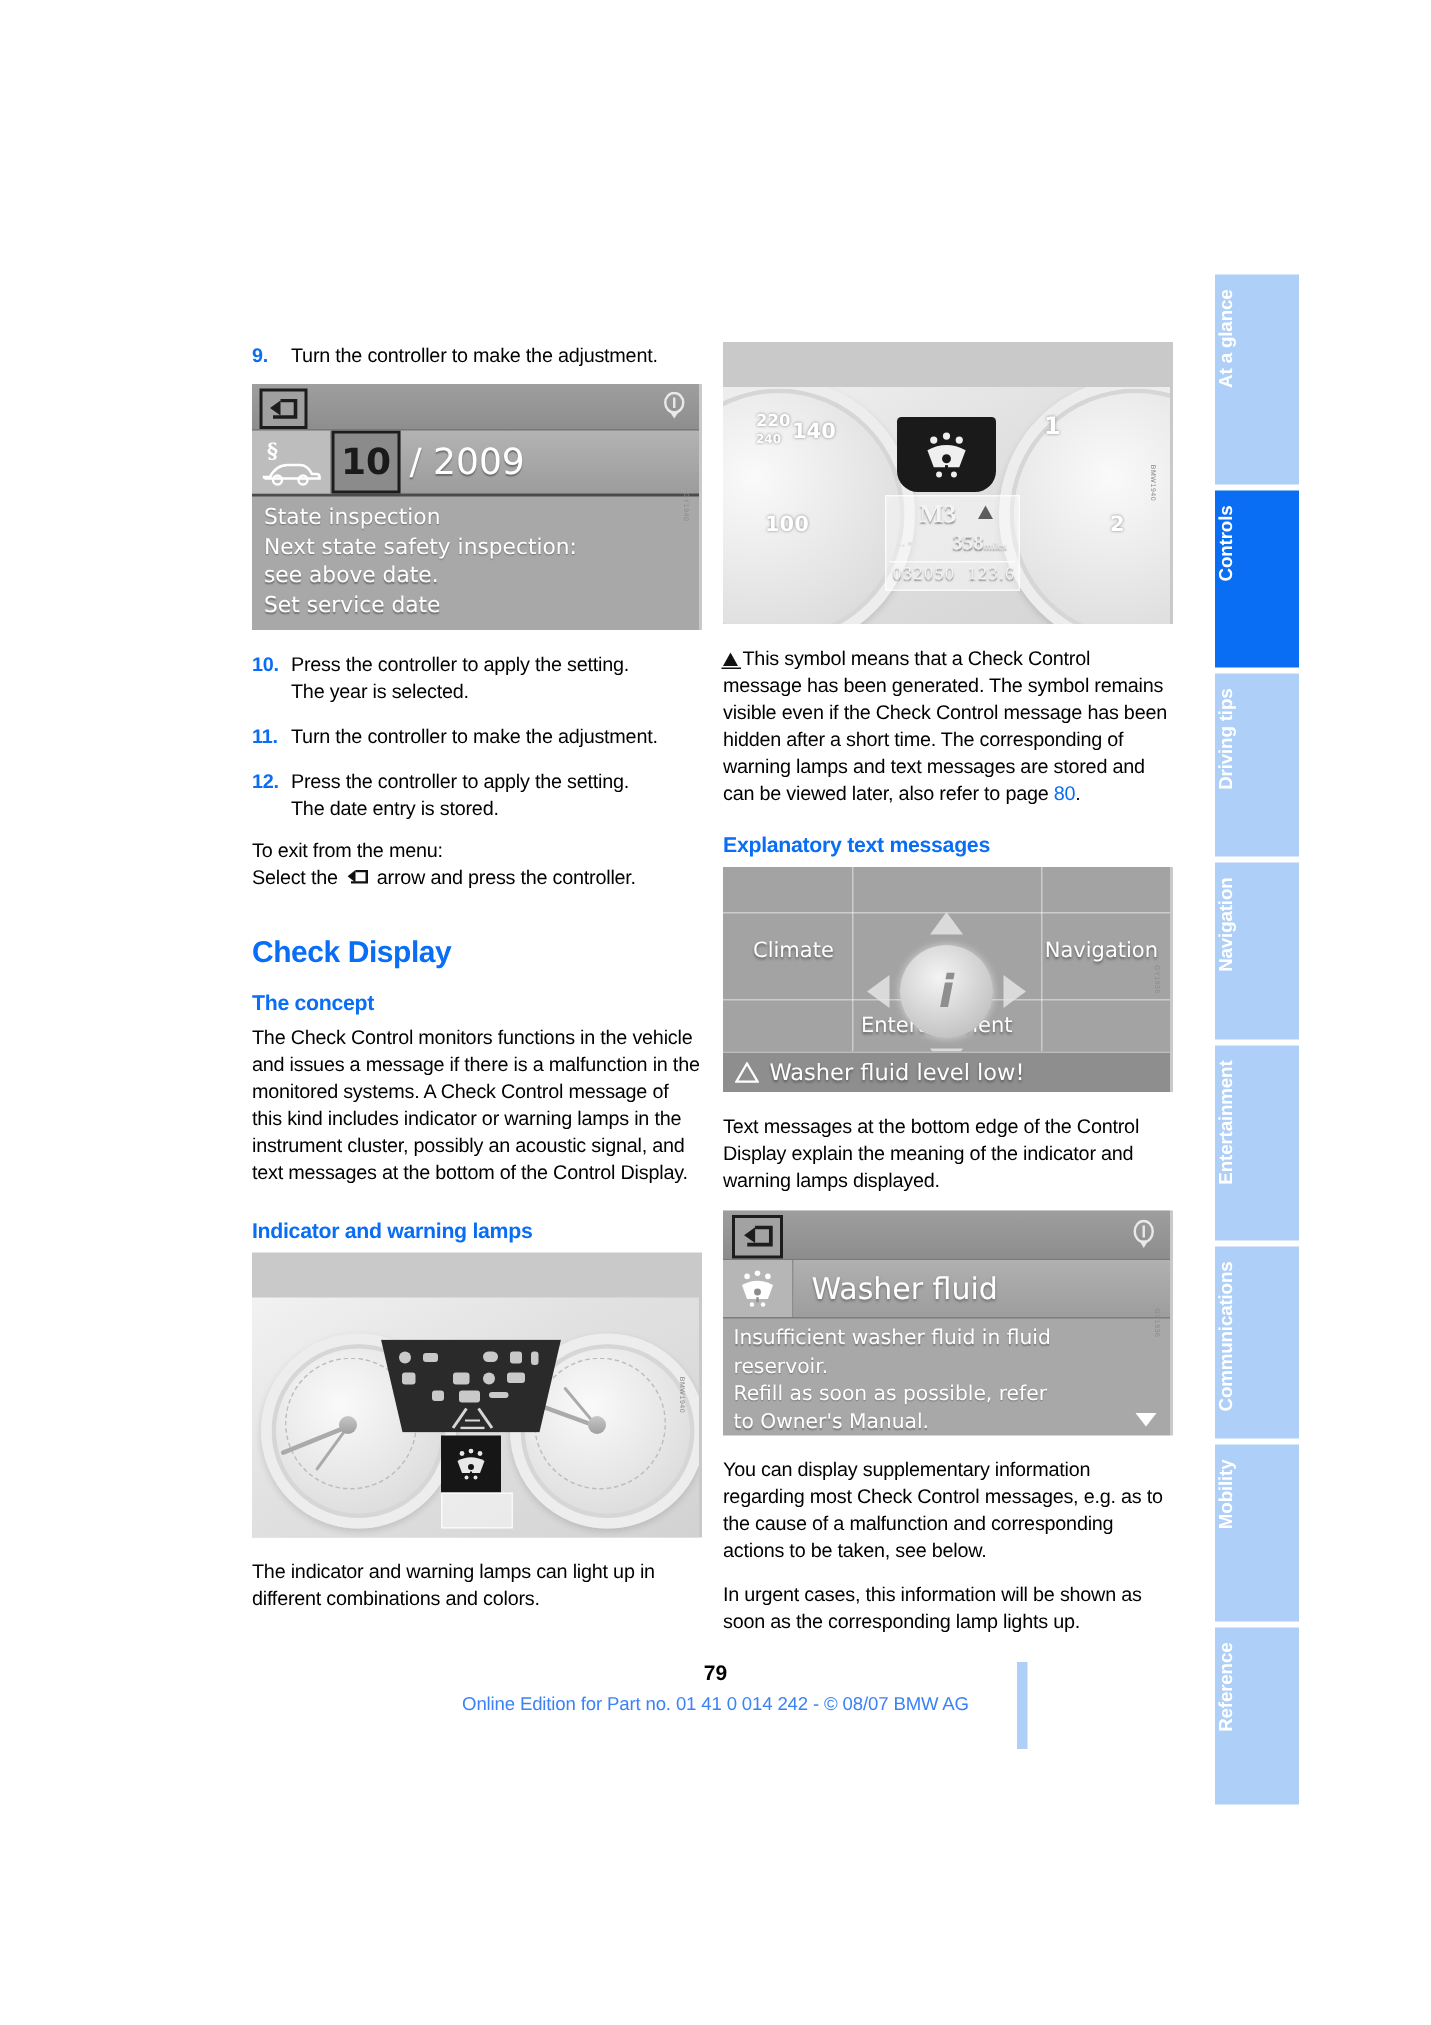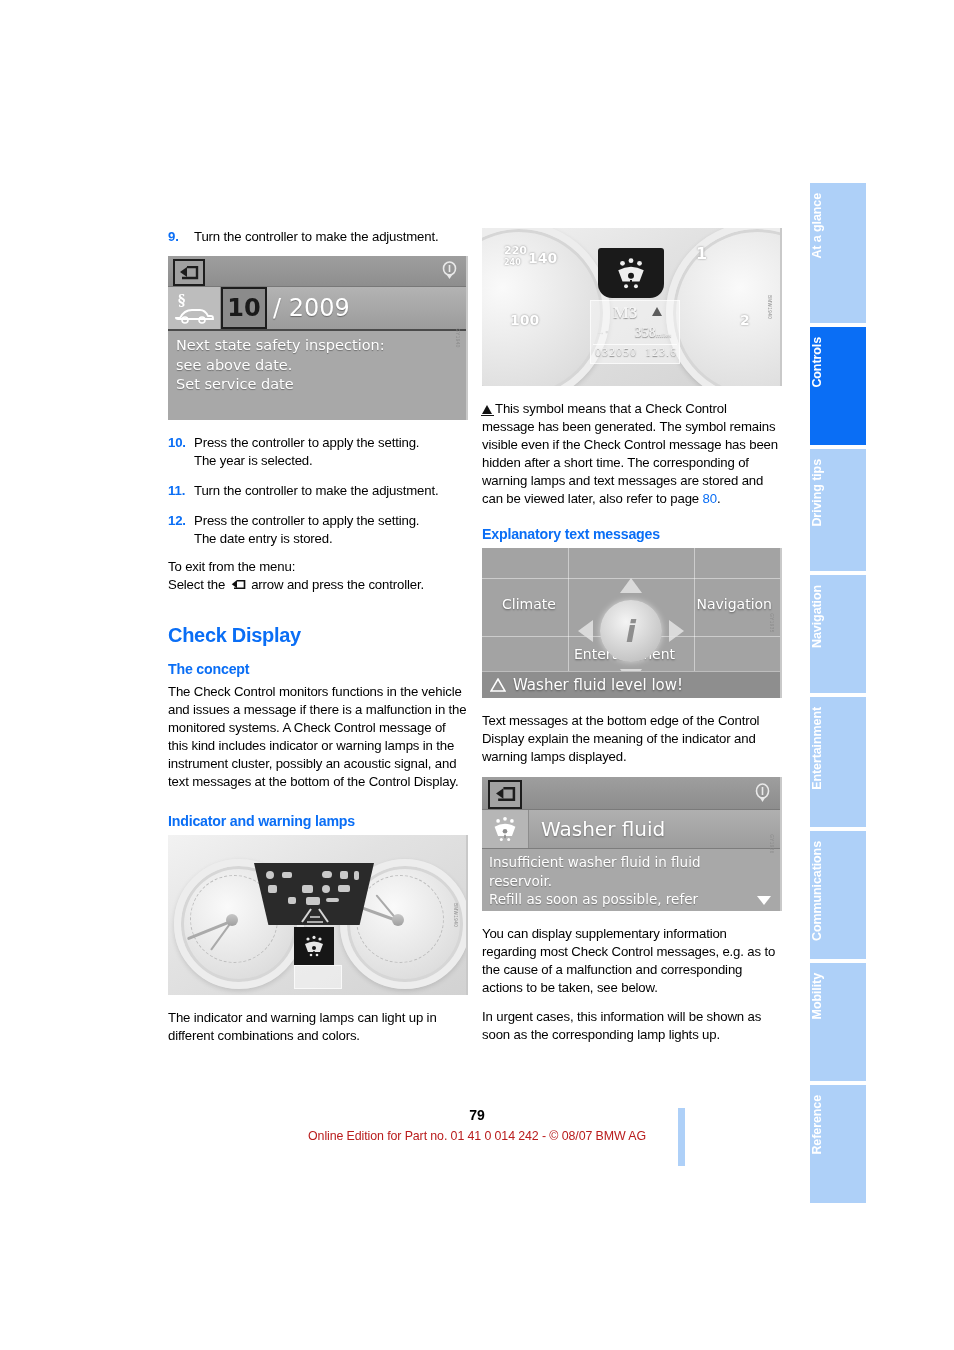--- a/index.html
+++ b/index.html
@@ -184,20 +184,21 @@
     text-shadow: 0 1px 1px rgba(0,0,0,.35);
   }
 
   
   .cluster {
     width: 298px;
     height: 160px;
     background: linear-gradient(150deg,#f2f2f2 0%,#e2e2e2 40%,#d2d2d2 100%);
     position: relative;
     overflow: hidden;
+    margin-top: 30px;
   }
   .cluster .ring {
     position: absolute;
     border-radius: 50%;
     border: 7px solid #ededed;
     box-shadow: 0 0 0 3px #d6d6d6 inset, 0 2px 5px rgba(0,0,0,.13);
     background: radial-gradient(circle at 40% 35%, #fafafa, #dedede 72%, #cfcfcf);
   }
   .cluster .tickring {
     position: absolute;
@@ -351,21 +352,21 @@
     display: flex; align-items: center;
     padding-left: 8px;
     color: #ffffff;
     font-size: 15px;
     text-shadow: 0 1px 2px rgba(0,0,0,.4);
   }
 
   
   .detail {
     width: 298px;
-    height: 134px;
+    height: 150px;
     background: #a8a8a8;
     position: relative;
     font-family: "DejaVu Sans", sans-serif;
   }
   .detail .topbar {
     height: 32px;
     background: linear-gradient(#9e9e9e,#8d8d8d);
     border-bottom: 1px solid #7a7a7a;
     position: relative;
   }
@@ -446,21 +447,21 @@
     font-size: 14px;
     font-weight: bold;
     color: #000;
   }
   .footline {
     position: absolute;
     left: 0; right: 0;
     top: 1129px;
     text-align: center;
     font-size: 12.4px;
-    color: #b91c1c;
+    color: #3b82f6;
     letter-spacing: -0.1px;
   }
   .folio-bar {
     position: absolute;
     left: 678px;
     top: 1108px;
     width: 7px;
     height: 58px;
     background: #aed0f8;
   }
@@ -500,20 +501,21 @@
               <text x="4" y="13" font-size="14" font-weight="bold" fill="#ffffff" font-family="DejaVu Serif, serif">§</text>
               <path d="M6 26 q4 -8 12 -8 h8 q5 0 8 6 h3 q2 0 2 2 v1 H4 q-2 0 -2 -1 z" fill="none" stroke="#ffffff" stroke-width="1.8"></path>
               <circle cx="11" cy="28" r="3" fill="none" stroke="#ffffff" stroke-width="1.6"></circle>
               <circle cx="28" cy="28" r="3" fill="none" stroke="#ffffff" stroke-width="1.6"></circle>
             </svg>
           </div>
           <div class="monthbox">10</div>
           <div class="yeartxt">/ 2009</div>
         </div>
         <div class="body">
+          <div>State inspection</div>
           <div>Next state safety inspection:</div>
           <div>see above date.</div>
           <div>Set service date</div>
         </div>
       </div>
       <div class="refcode">GY1940</div>
     </div>
 
     <div class="step">
       <span class="num">10.</span>

